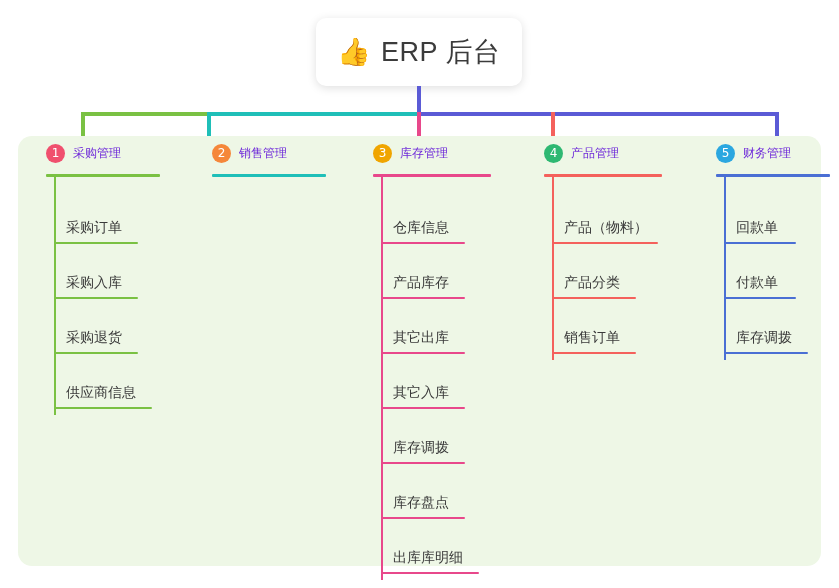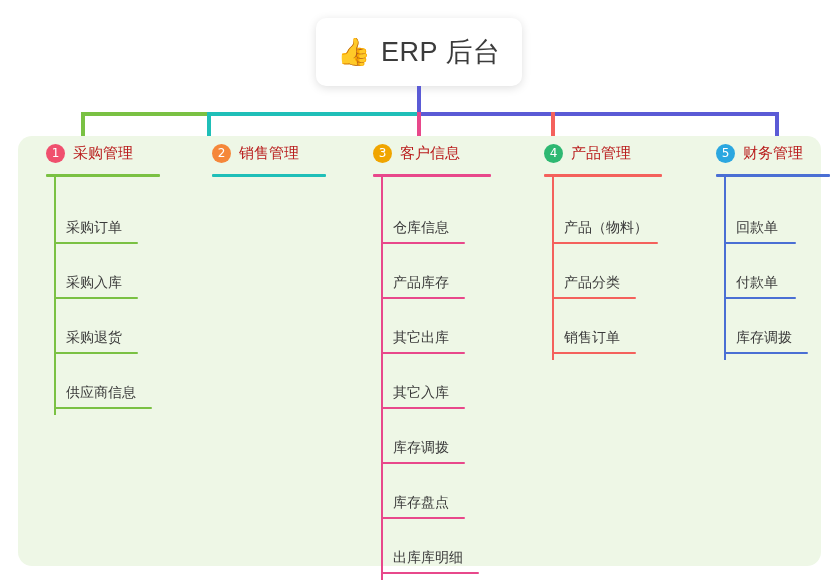--- a/index.html
+++ b/index.html
@@ -108,22 +108,22 @@
     height: 19px;
     border-radius: 50%;
     color: #ffffff;
     font-size: 12px;
     line-height: 19px;
     text-align: center;
     flex: none;
     font-family: "DejaVu Sans", sans-serif;
   }
   .col-title {
-    font-size: 15px;
-    color: #b91c1c;
+    font-size: 12px;
+    color: #6d28d9;
     white-space: nowrap;
     font-family: Liberation Serif, serif;
   }
   .col-rule {
     height: 3px;
     border-radius: 1px;
     margin-top: 4px;
   }
 
   
@@ -207,21 +207,21 @@
     <div class="column" style="left: 180px; width: 170px;">
       <div class="col-header">
         <span class="badge" style="background: rgb(245, 135, 58);">2</span>
         <span class="col-title">销售管理</span>
       </div>
       <div class="col-rule" style="background: rgb(31, 191, 184); width: 114px; margin-left: 14px;"></div>
     </div>
     <div class="column" style="left: 341px; width: 180px;">
       <div class="col-header">
         <span class="badge" style="background: rgb(240, 165, 0);">3</span>
-        <span class="col-title">客户信息</span>
+        <span class="col-title">库存管理</span>
       </div>
       <div class="col-rule" style="background: rgb(232, 72, 139); width: 118px; margin-left: 14px;"></div>
       <div class="items">
         <div class="spine" style="background: rgb(232, 72, 139); top: 0px; height: 403px;"></div>
         <div class="item">
           <span class="item-label">仓库信息</span>
           <div class="item-rule" style="background: rgb(232, 72, 139); width: 84px;"></div>
         </div>
         <div class="item">
           <span class="item-label">产品库存</span>

